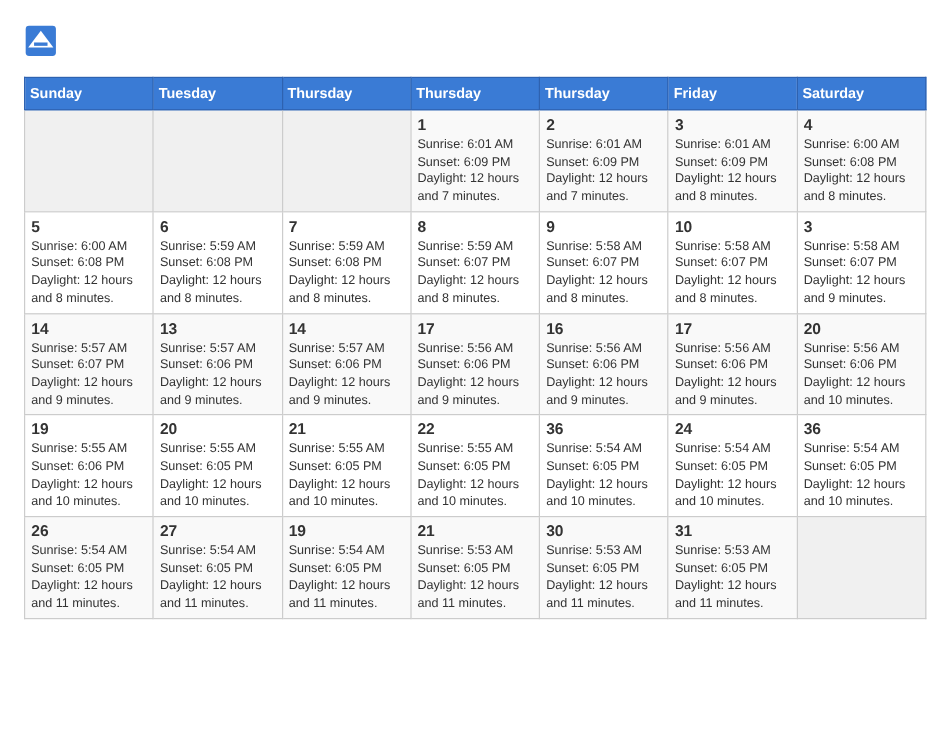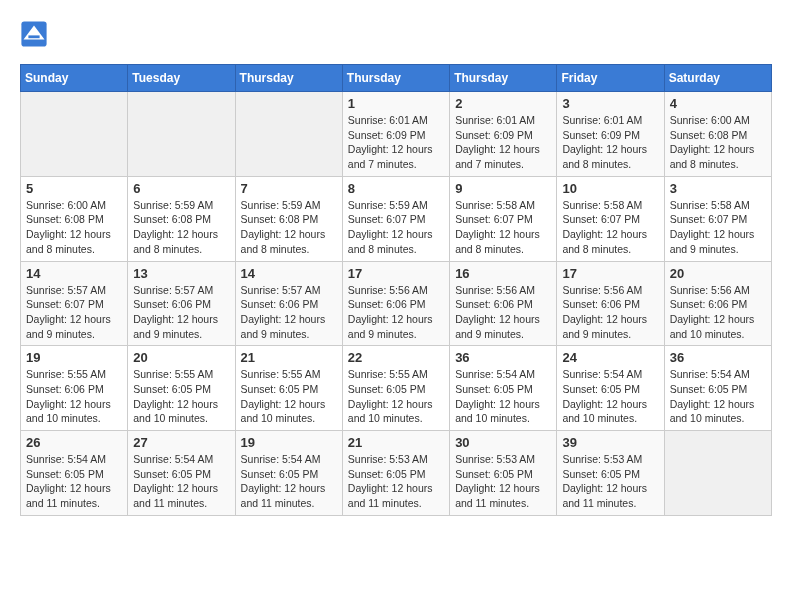--- a/index.html
+++ b/index.html
@@ -247,19 +247,19 @@
         </td>
         <td>
           <div class="day-num">21</div>
         <div class="day-info">Sunrise: 5:53 AM<br>Sunset: 6:05 PM<br>Daylight: 12 hours and 11 minutes.</div>
         </td>
         <td>
           <div class="day-num">30</div>
         <div class="day-info">Sunrise: 5:53 AM<br>Sunset: 6:05 PM<br>Daylight: 12 hours and 11 minutes.</div>
         </td>
         <td>
-          <div class="day-num">39</div>
+          <div class="day-num">31</div>
         <div class="day-info">Sunrise: 5:53 AM<br>Sunset: 6:05 PM<br>Daylight: 12 hours and 11 minutes.</div>
         </td>
         <td class="empty-cell"></td>
       </tr>
     </tbody>
 </table>
 
 </body></html>

